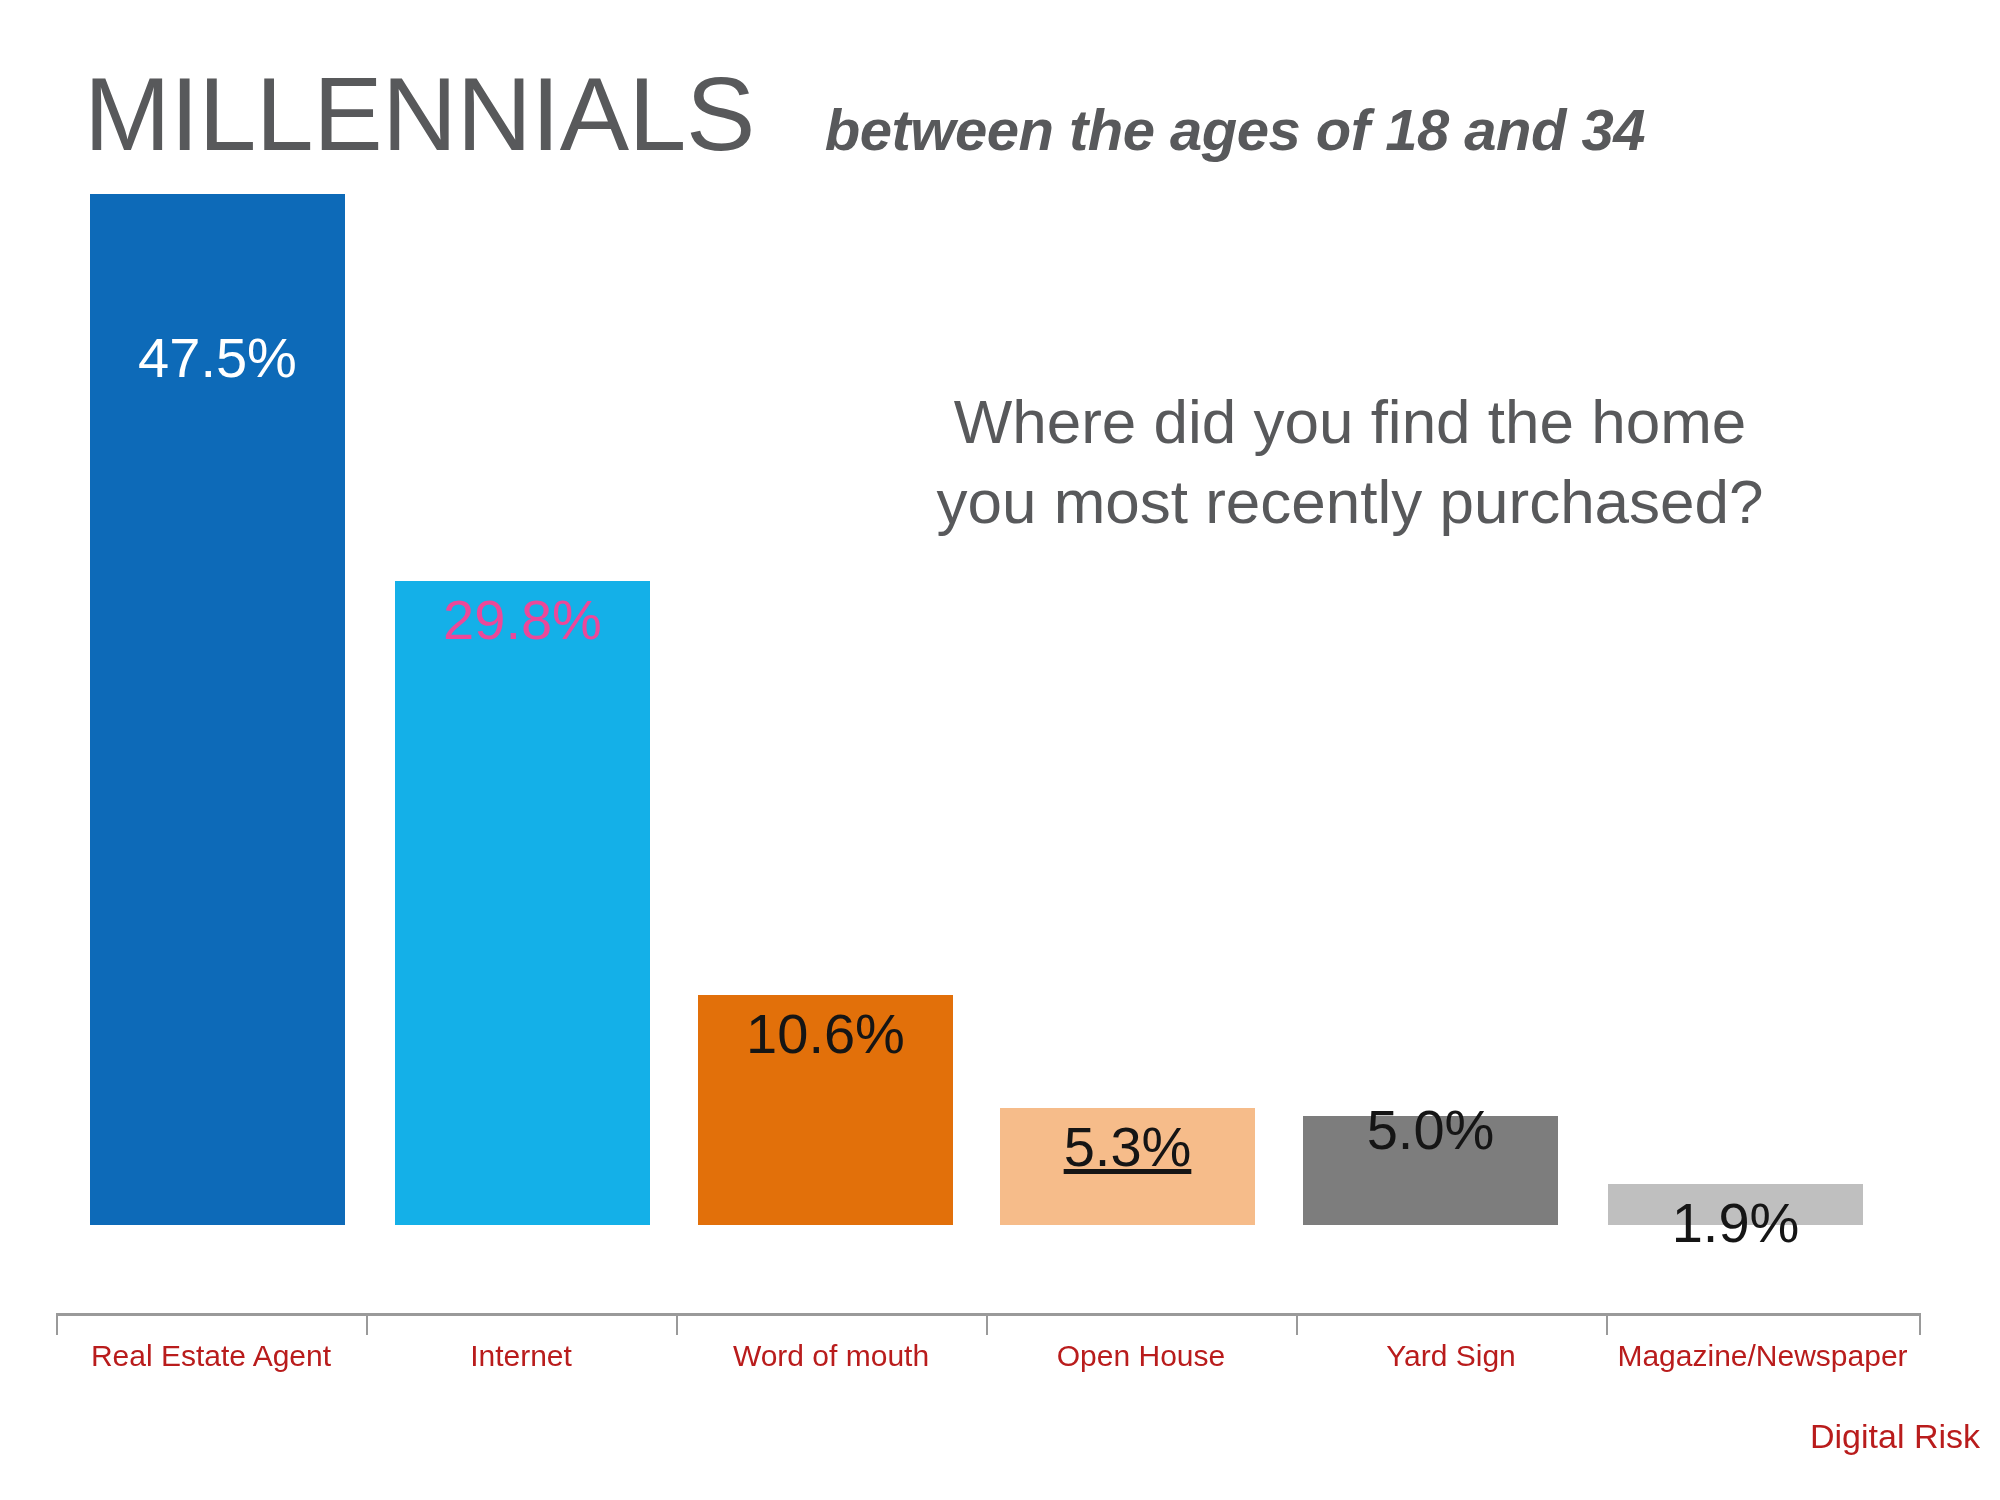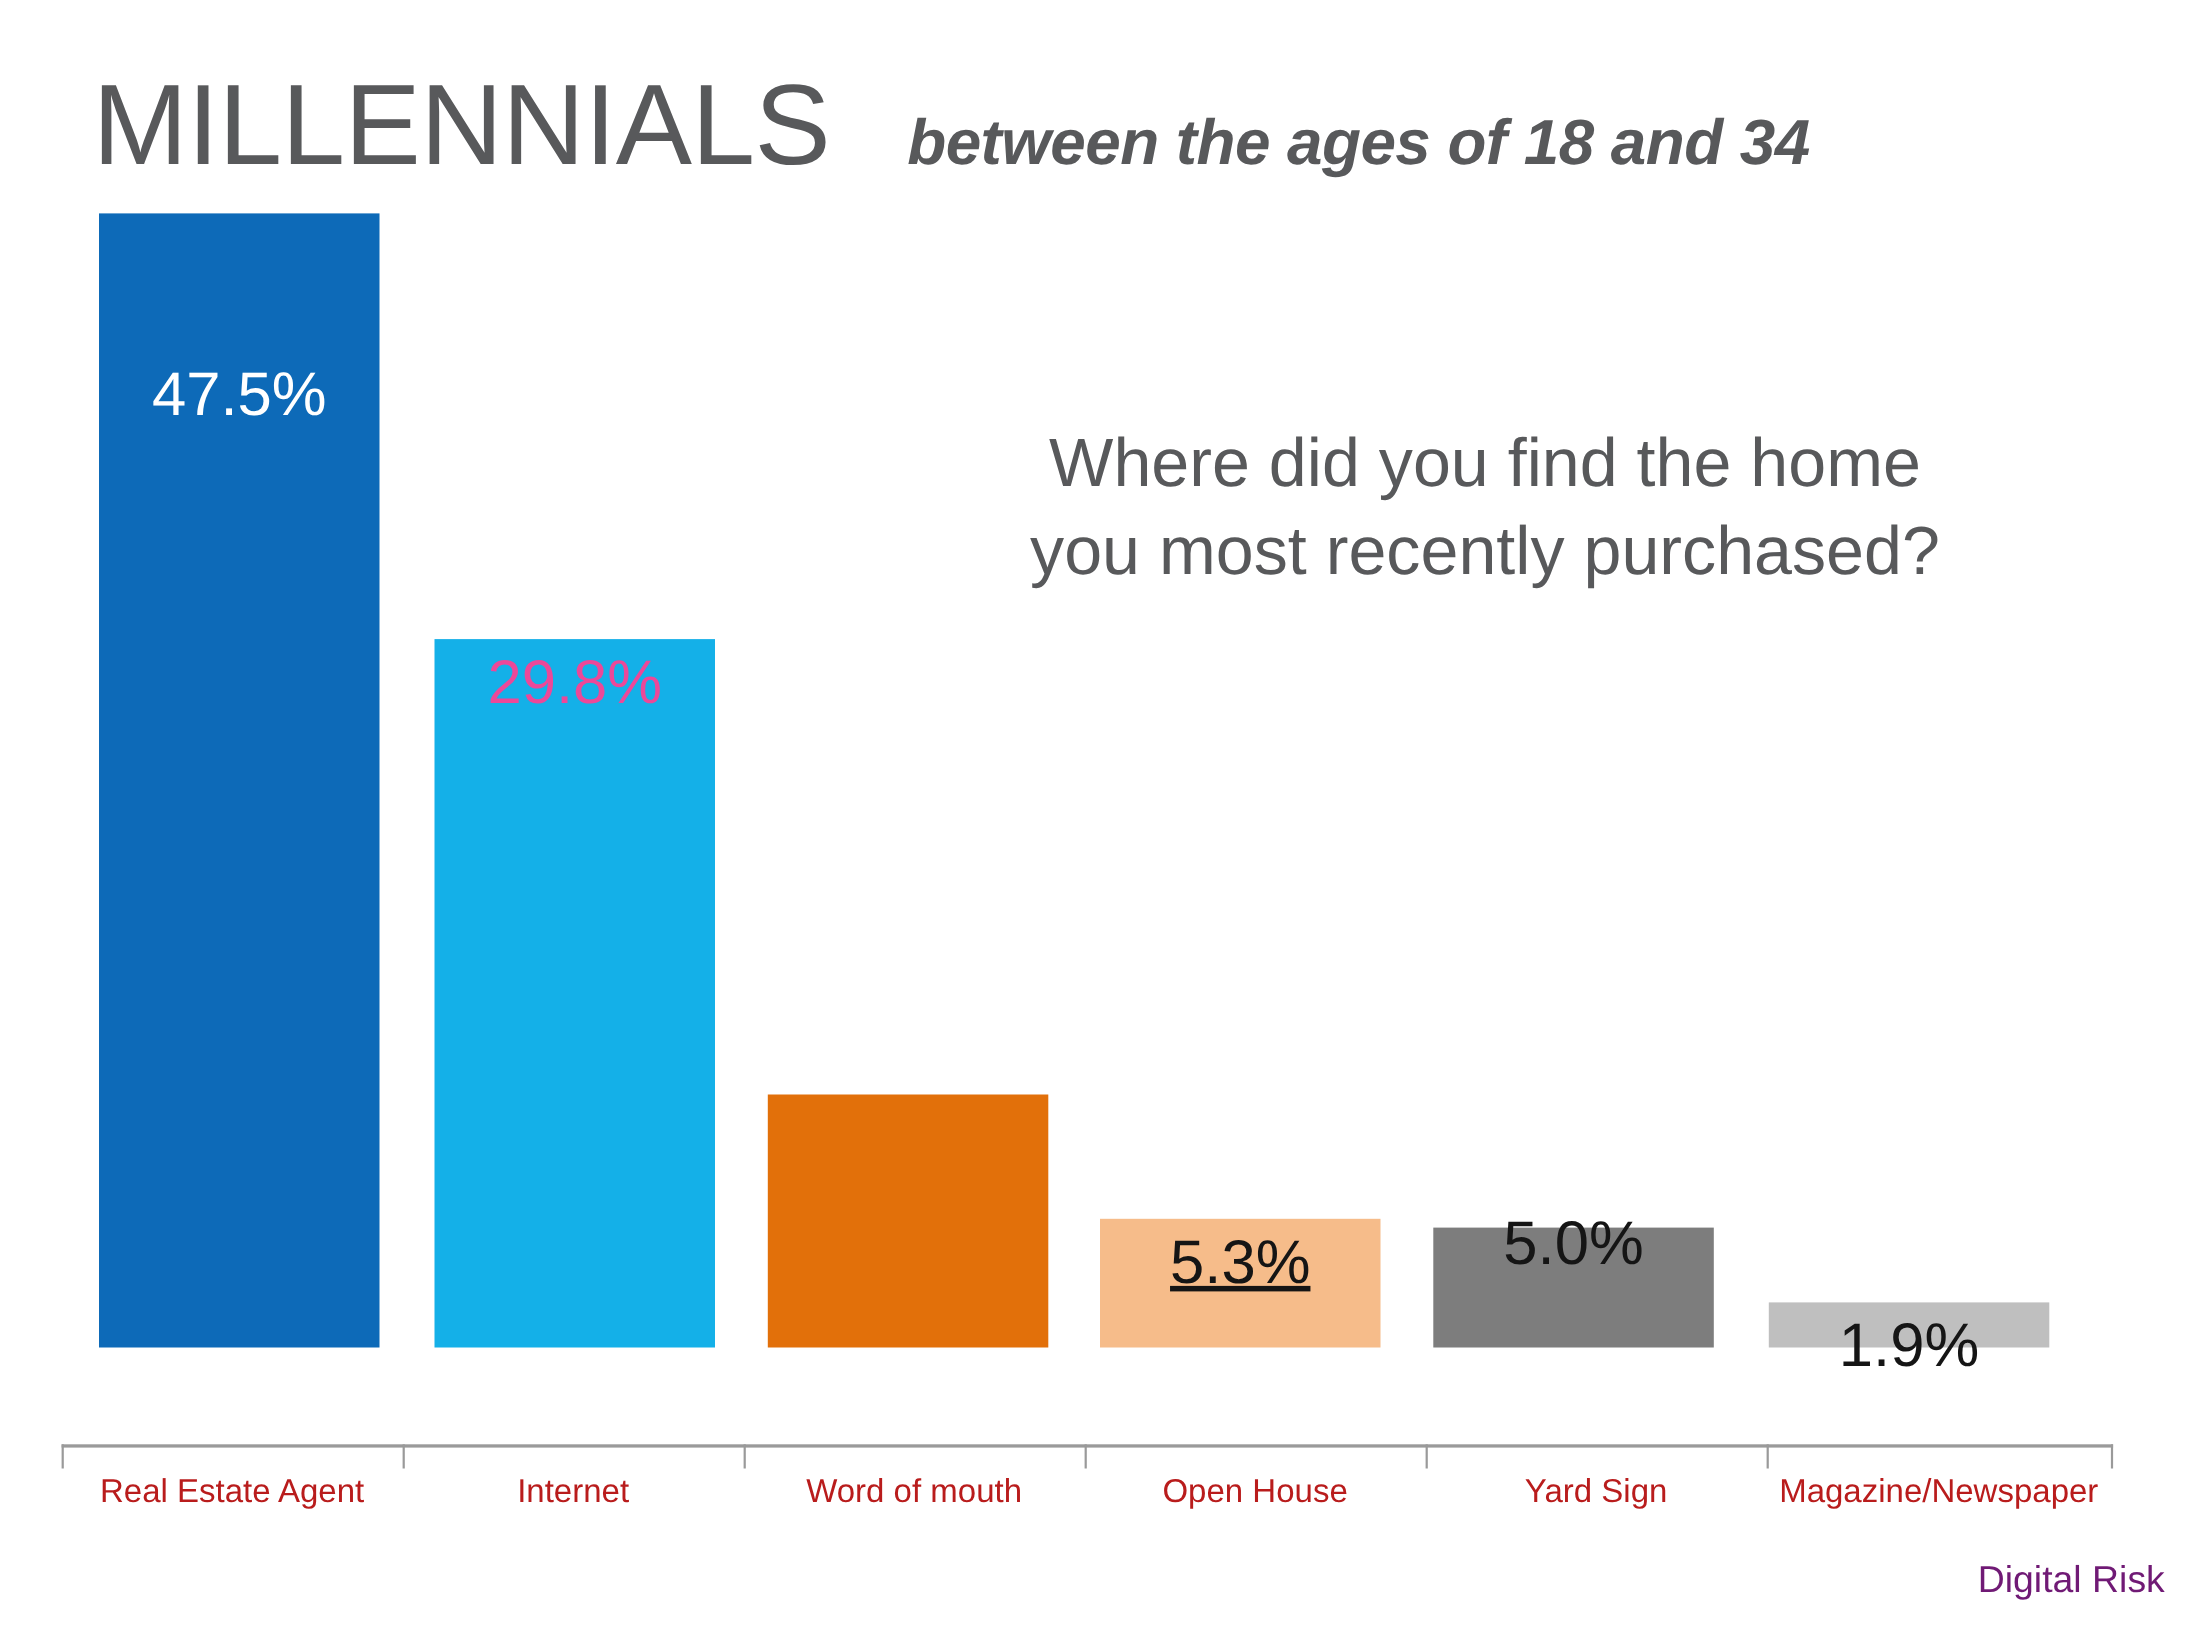--- a/index.html
+++ b/index.html
@@ -120,25 +120,25 @@
     text-align: center;
     font-size: 30px;
     line-height: 38px;
     color: #b91c1c;
     white-space: nowrap;
   }
 
   
   .footer-source {
     position: absolute;
-    right: 32px;
+    right: 20px;
     top: 1416px;
     font-size: 34px;
     line-height: 40px;
-    color: #701a75;
+    color: #b91c1c;
     text-align: right;
   }
 </style>
 </head>
 <body>
 
 <div id="slide">
 
   <div class="header">
     <span class="title-main">MILLENNIALS</span>
@@ -154,20 +154,21 @@
 
     <div class="bar" style="left:90px; width:255px; height:1031px; background:#0d6ab8;"></div>
     <div class="bar" style="left:395px; width:255px; height:644px; background:#14b0e8;"></div>
     <div class="bar" style="left:698px; width:255px; height:230px; background:#e2700a;"></div>
     <div class="bar" style="left:1000px; width:255px; height:117px; background:#f6bc8a;"></div>
     <div class="bar" style="left:1303px; width:255px; height:109px; background:#7d7d7d;"></div>
     <div class="bar" style="left:1608px; width:255px; height:41px; background:#bfbfbf;"></div>
 
     <div class="bar-value inside" style="left:90px; width:255px; top:330px;">47.5%</div>
     <div class="bar-value outside-gray" style="left:395px; width:255px; top:592px;">29.8%</div>
+    <div class="bar-value outside-dark" style="left:698px; width:255px; top:1006px;">10.6%</div>
     <div class="bar-value outside-dark" style="left:1000px; width:255px; top:1119px;text-decoration:underline;">5.3%</div>
     <div class="bar-value outside-dark" style="left:1303px; width:255px; top:1102px;">5.0%</div>
     <div class="bar-value outside-dark" style="left:1608px; width:255px; top:1195px;">1.9%</div>
 
     <div class="axis-line"></div>
 
     <div class="tick" style="left:56px;"></div>
     <div class="tick" style="left:366px;"></div>
     <div class="tick" style="left:676px;"></div>
     <div class="tick" style="left:986px;"></div>

